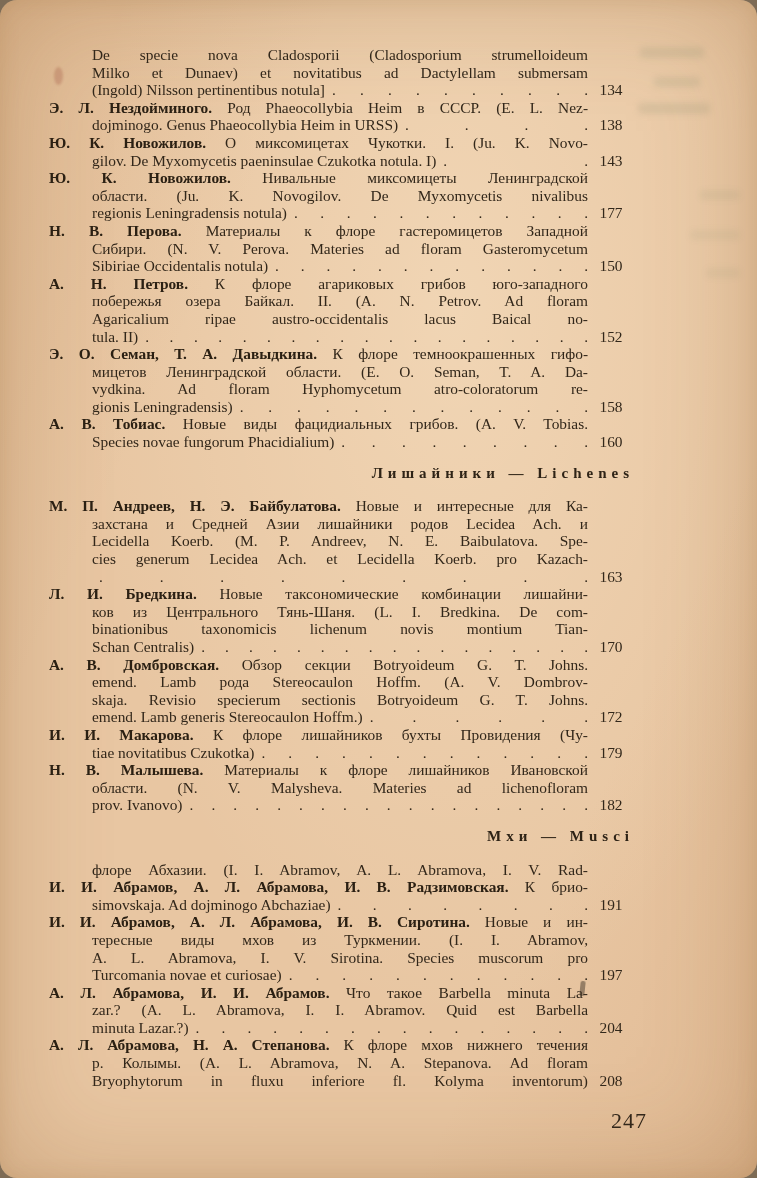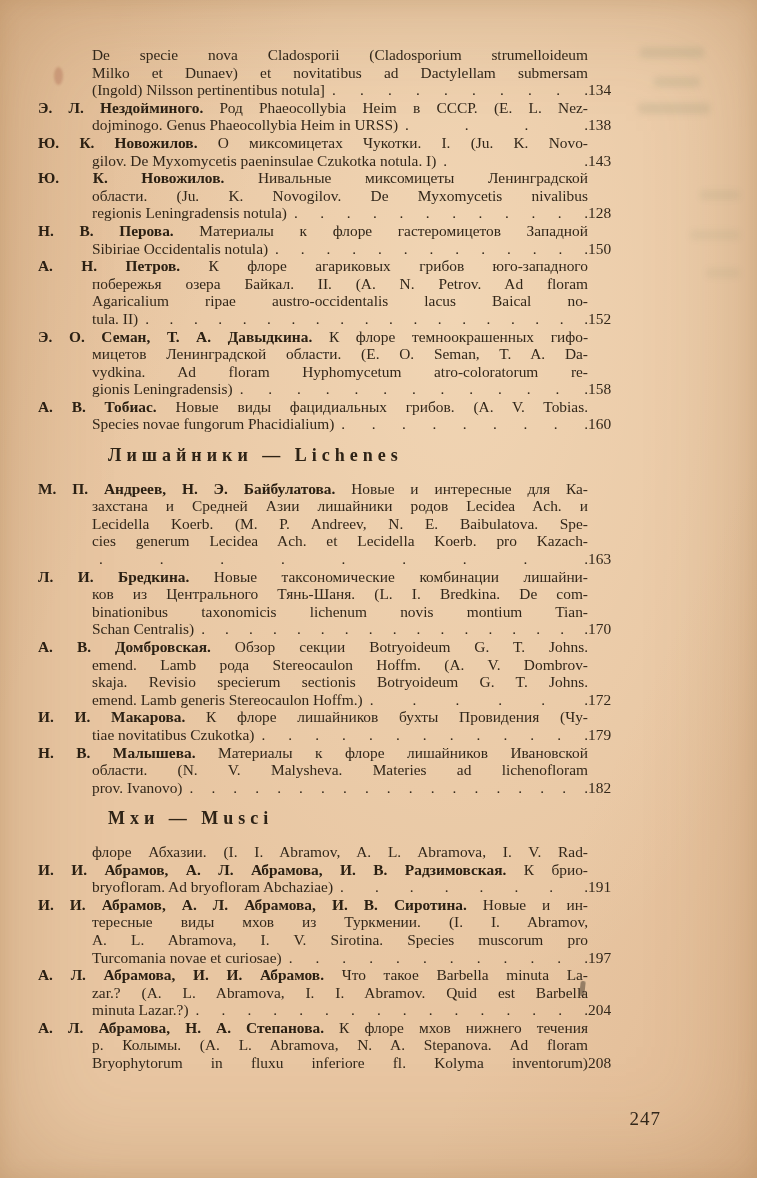--- a/index.html
+++ b/index.html
@@ -5,35 +5,36 @@
   html,body{margin:0;padding:0;background:#7d6b55;}
   .sheet{
     width:757px;height:1178px;position:relative;overflow:hidden;margin:0 auto;
     background:
       radial-gradient(ellipse at 60% 26%, rgba(255,238,210,0.38), rgba(255,238,210,0) 58%),
       linear-gradient(115deg, rgba(184,134,86,0.18), rgba(0,0,0,0) 26%, rgba(0,0,0,0) 74%, rgba(198,142,96,0.22)),
       #e8c6a2;
     box-shadow: inset 0 0 110px rgba(143,92,43,.30), inset 0 0 20px rgba(143,92,43,.15);
     font-family:"Liberation Serif","DejaVu Serif",serif;
     color:#32271a;
+    border-radius:17px;
   }
   .toc{position:absolute;left:38px;top:46px;width:596px;font-size:15.4px;line-height:17.6px;}
   .entry{display:flex;}
   .entry-text{flex:1;min-width:0;}
   .line{text-align:justify;text-align-last:justify;}
   .line.hang{padding-left:54px;}
   .line.lastline{display:flex;}
   .lastline .lt{white-space:pre;flex-shrink:0;}
   .dots{flex:1;min-width:0;margin-left:7px;height:17.6px;overflow:hidden;
         white-space:normal;text-align:justify;text-align-last:justify;}
-  .bold{font-weight:bold;color:#2b2013;}
-  .pagecol{width:46px;flex-shrink:0;align-self:flex-end;text-align:left;line-height:17.6px;}
-  .heading{font-weight:bold;text-align:left;letter-spacing:5px;
-           margin:14px 0 15px;padding-left:70px;font-size:18px;color:#2e2316;}
-  .folio{position:absolute;top:1108px;right:96px;font-size:19px;letter-spacing:1px;color:#32271a;}
+  .bold{font-weight:bold;color:#2b2013;margin-left:11px;}
+  .pagecol{width:46px;flex-shrink:0;align-self:flex-end;text-align:center;line-height:17.6px;}
+  .heading{font-weight:bold;text-align:right;letter-spacing:5px;
+           margin:14px 0 15px;padding-left:70px;font-size:15px;color:#2e2316;}
+  .folio{position:absolute;top:1108px;right:110px;font-size:22px;letter-spacing:1px;color:#32271a;}
   .smudge{position:absolute;background:rgba(116,126,96,.15);filter:blur(3px);border-radius:4px;}
   .stain{position:absolute;left:54px;top:67px;width:9px;height:18px;border-radius:50%;
          background:rgba(141,52,36,.22);filter:blur(1px);}
   .margin-mark{position:absolute;left:580px;top:981px;width:5px;height:15px;
          background:rgba(70,58,44,.50);filter:blur(.6px);transform:rotate(6deg);border-radius:2px;}
 </style>
 </head>
 <body>
 
 <div class="sheet">
@@ -81,25 +82,26 @@
       </div>
       <div class="entry">
         <div class="entry-text">
           <div class="line"><span class="bold">Ю. К. Новожилов.</span> Нивальные миксомицеты Ленинградской</div>
           <div class="line hang">области. (Ju. K. Novogilov. De Myxomycetis nivalibus</div>
           <div class="line hang lastline">
             <span class="lt">regionis Leningradensis notula)</span>
             <span class="dots">. . . . . . . . . . . .</span>
           </div>
         </div>
-        <div class="pagecol">128</div>
+        <div class="pagecol">177</div>
       </div>
       <div class="entry">
         <div class="entry-text">
           <div class="line"><span class="bold">Н. В. Перова.</span> Материалы к флоре гастеромицетов Западной</div>
+          <div class="line hang">Сибири. (N. V. Perova. Materies ad floram Gasteromycetum</div>
           <div class="line hang lastline">
             <span class="lt">Sibiriae Occidentalis notula)</span>
             <span class="dots">. . . . . . . . . . . . .</span>
           </div>
         </div>
         <div class="pagecol">150</div>
       </div>
       <div class="entry">
         <div class="entry-text">
           <div class="line"><span class="bold">А. Н. Петров.</span> К флоре агариковых грибов юго-западного</div>
@@ -191,21 +193,21 @@
           </div>
         </div>
         <div class="pagecol">182</div>
       </div>
       <div class="heading">Мхи — Musci</div>
       <div class="entry">
         <div class="entry-text">
           <div class="line hang">флоре Абхазии. (I. I. Abramov, A. L. Abramova, I. V. Rad-</div>
           <div class="line"><span class="bold">И. И. Абрамов, А. Л. Абрамова, И. В. Радзимовская.</span> К брио-</div>
           <div class="line hang lastline">
-            <span class="lt">bryofloram. Ad bryofloram Abchaziae)</span>
+            <span class="lt">simovskaja. Ad dojminogo Abchaziae)</span>
             <span class="dots">. . . . . . . .</span>
           </div>
         </div>
         <div class="pagecol">191</div>
       </div>
       <div class="entry">
         <div class="entry-text">
           <div class="line"><span class="bold">И. И. Абрамов, А. Л. Абрамова, И. В. Сиротина.</span> Новые и ин-</div>
           <div class="line hang">тересные виды мхов из Туркмении. (I. I. Abramov,</div>
           <div class="line hang">A. L. Abramova, I. V. Sirotina. Species muscorum pro</div>

